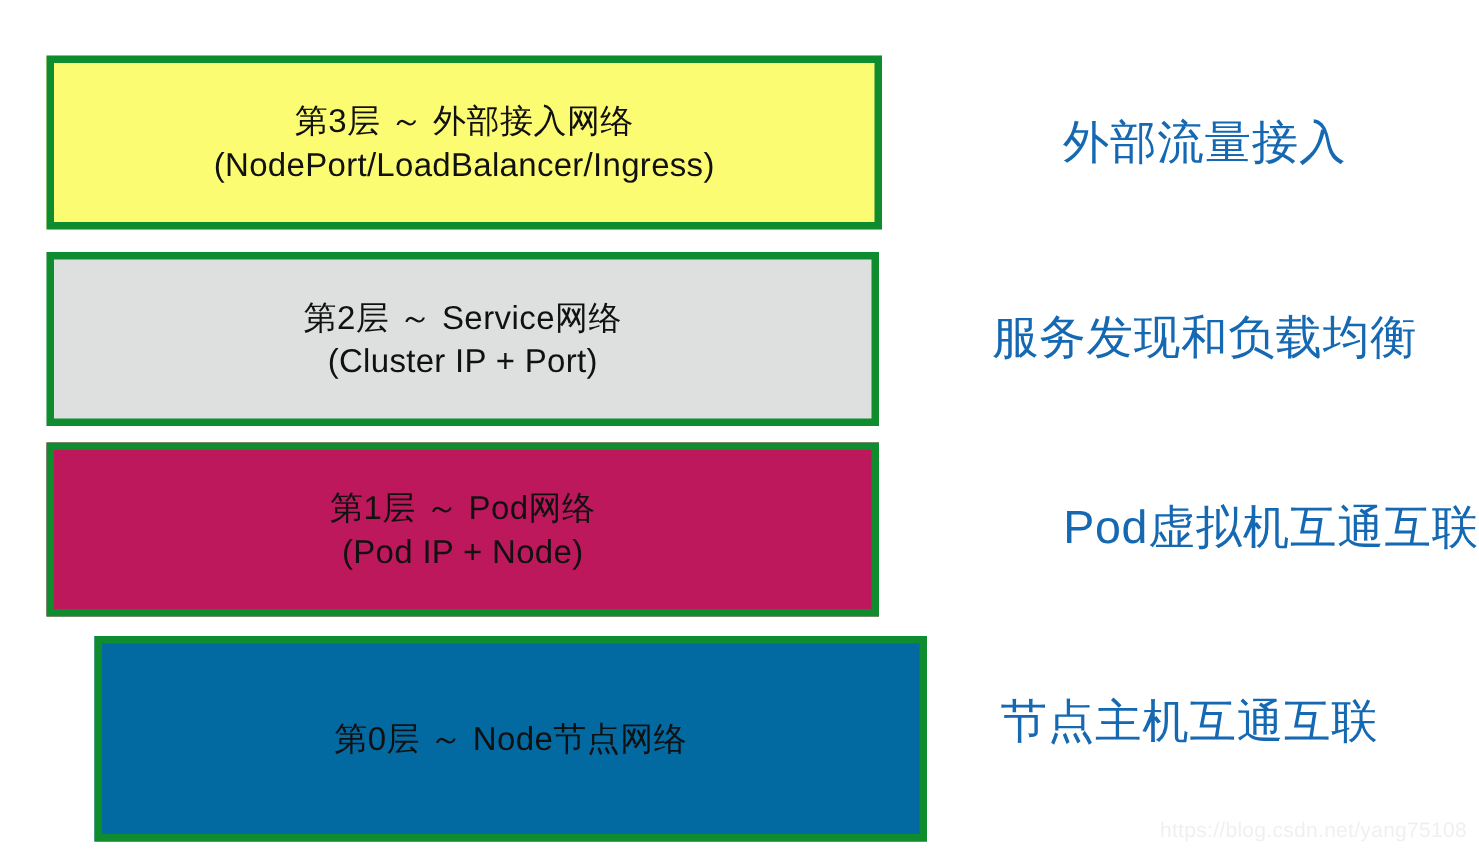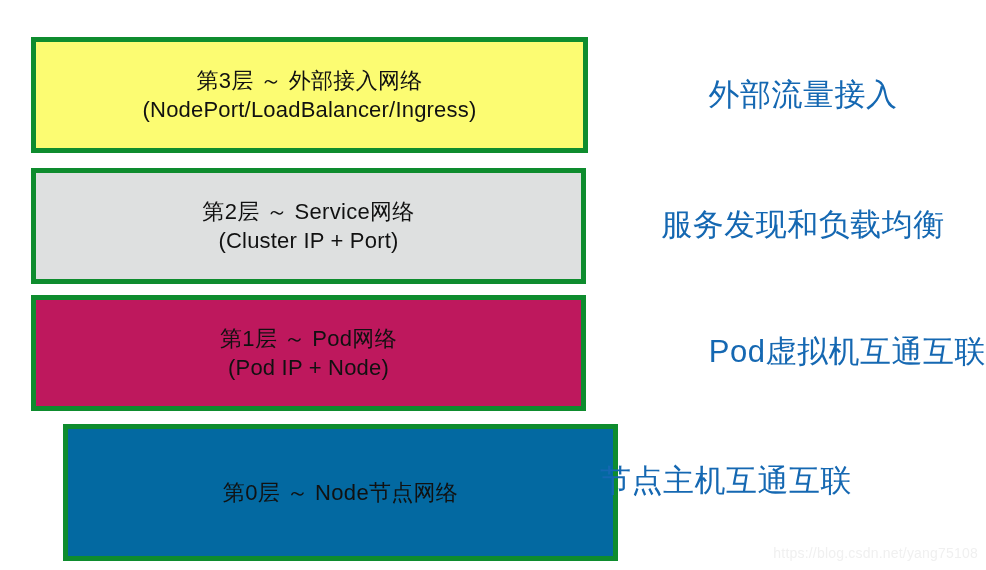--- a/index.html
+++ b/index.html
@@ -73,21 +73,21 @@
     position: absolute;
     color: #1568B2;
     font-size: 31px;
     line-height: 1;
     white-space: nowrap;
     letter-spacing: 0.5px;
   }
   .ann-0 { left: 620px; top: 79px;  width: 366px; text-align: center; }
   .ann-1 { left: 620px; top: 209px; width: 366px; text-align: center; font-family: Liberation Serif, serif; }
   .ann-2 { left: 600px; top: 336px; width: 386px; text-align: right; }
-  .ann-3 { left: 600px; top: 465px; width: 386px; text-align: left; }
+  .ann-3 { left: 600px; top: 465px; width: 386px; text-align: center; }
 
   
   .watermark {
     position: absolute;
     right: 8px;
     bottom: 9px;
     font-size: 14px;
     color: #F0F0F0;
     letter-spacing: 0.2px;
     white-space: nowrap;

